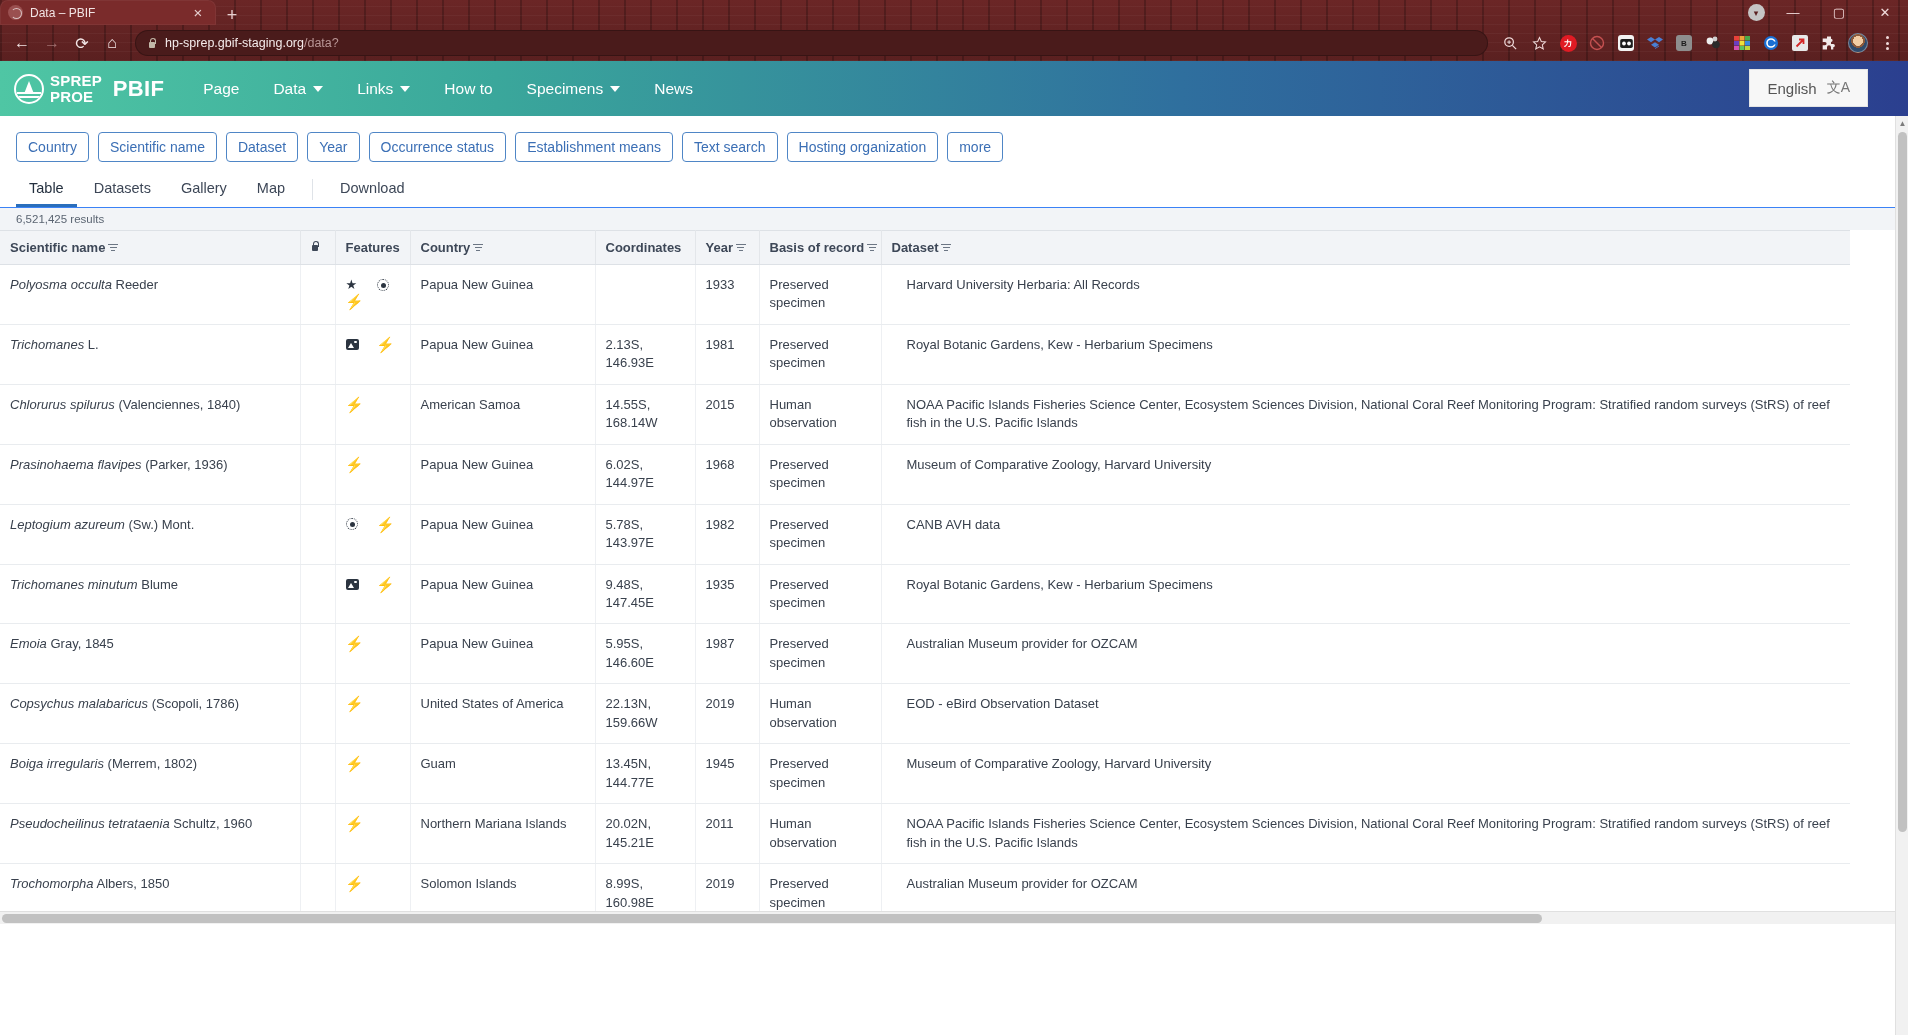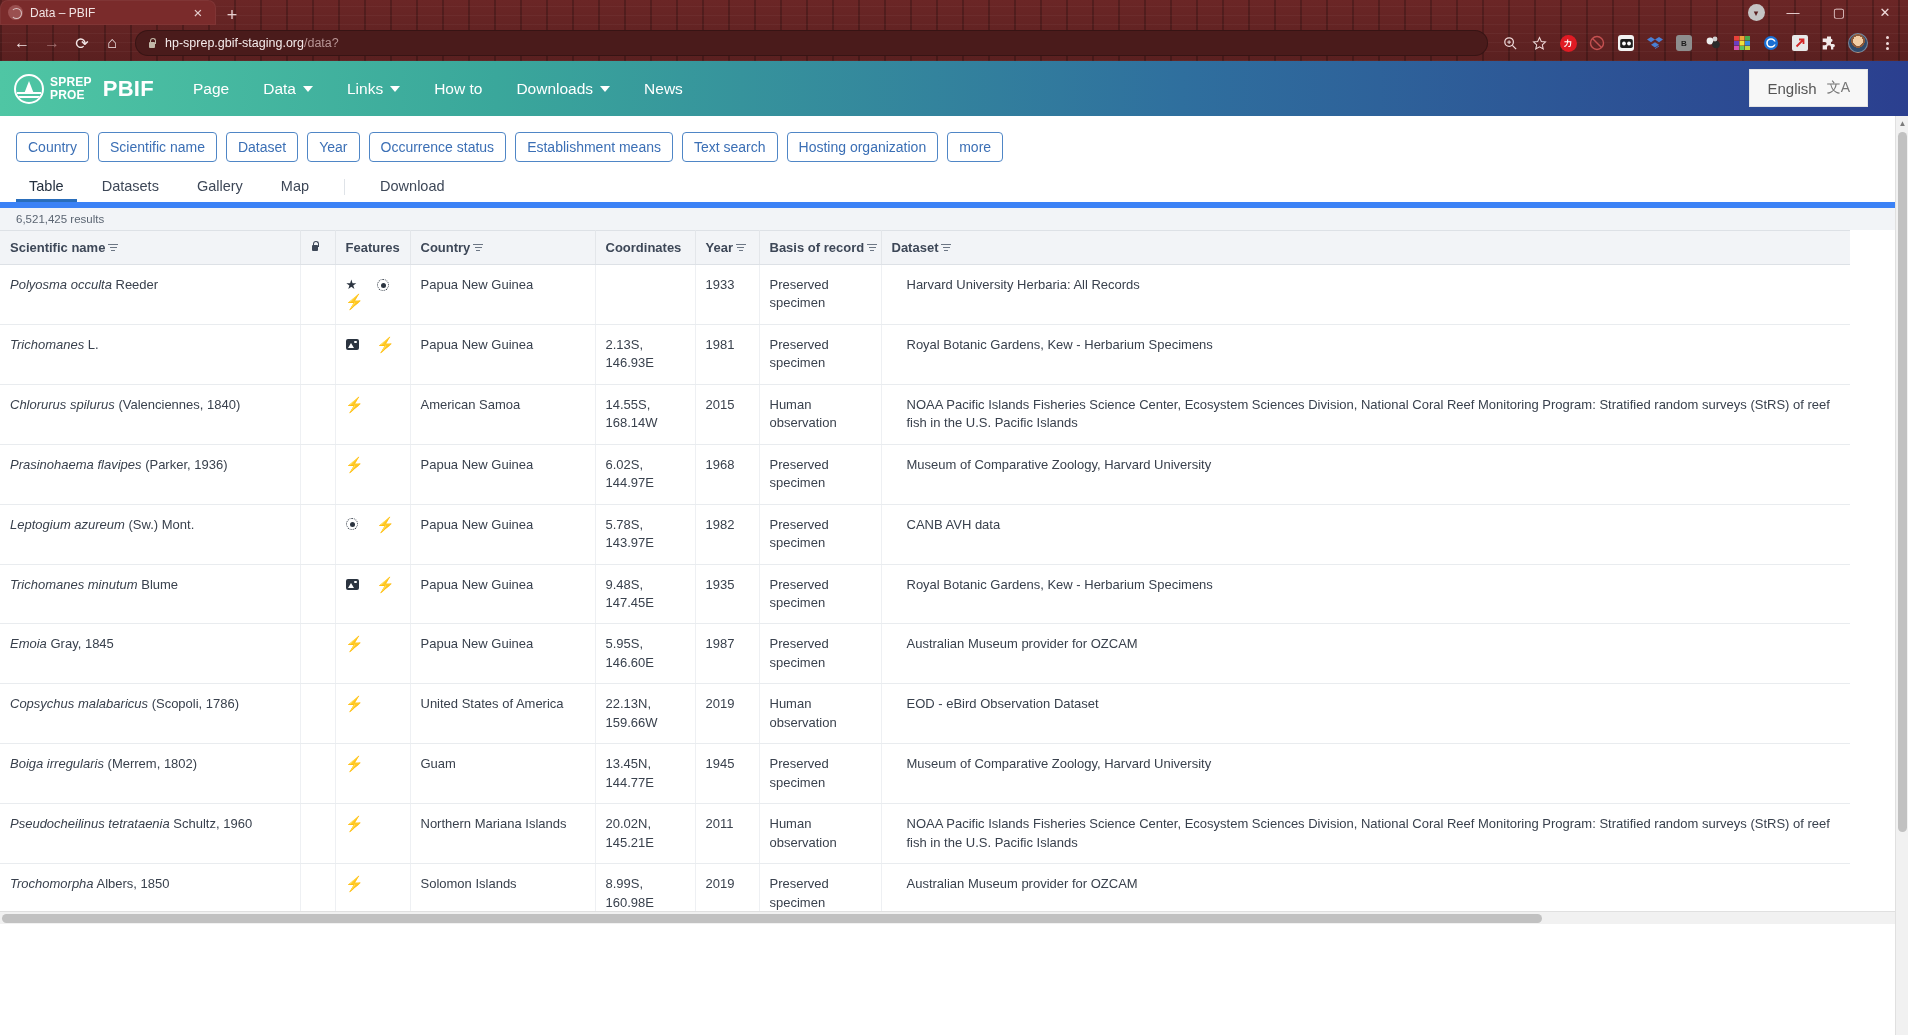--- a/index.html
+++ b/index.html
@@ -94,21 +94,21 @@
   }
   .logo-mark .isle {
     position: absolute; left: 50%; top: 5px; transform: translateX(-50%);
     width: 0; height: 0; border-left: 5px solid transparent; border-right: 5px solid transparent;
     border-bottom: 13px solid #fff;
   }
   .logo-mark .water {
     position: absolute; bottom: 2px; left: 1px; right: 1px; height: 8px;
     background: repeating-linear-gradient(180deg,#fff 0 2px, transparent 2px 4px);
   }
-  .logo-sprep { font-size: 12px; font-weight: bold; color: #fff; line-height: 1.05; letter-spacing: .2px; }
+  .logo-sprep { font-size: 15px; font-weight: bold; color: #fff; line-height: 1.05; letter-spacing: .2px; }
   .logo-pbif { font-size: 22px; font-weight: bold; color: #fff; letter-spacing: .3px; margin-left: 5px; }
   .nav { display: flex; align-items: center; gap: 0; }
   .nav-item {
     color: #fff; font-size: 15.5px; padding: 0 17px; height: 55px;
     display: flex; align-items: center; gap: 7px; white-space: nowrap;
   }
   .chev { width: 0; height: 0; border-left: 5px solid transparent; border-right: 5px solid transparent;
     border-top: 6px solid #fff; display: inline-block; }
   .lang-btn {
     position: absolute; right: 40px; top: 8px; height: 38px; background: #f7f7f7;
@@ -120,22 +120,22 @@
   
   .page { background: #fff; position: relative; height: 945px; }
   .filters { padding: 16px 16px 10px 16px; display: flex; gap: 9px; flex-wrap: wrap; }
   .filter-btn {
     border: 1px solid #4f86c6; color: #3b6fb5; background: #fff;
     border-radius: 4px; height: 30px; padding: 0 11px; font-size: 14px;
     display: flex; align-items: center; white-space: nowrap;
   }
 
   .tabs-row {
-    display: flex; align-items: stretch; padding: 0 16px; gap: 12px;
-    border-bottom: 6px solid #3b82f6; height: 36px;
+    display: flex; align-items: stretch; padding: 0 16px; gap: 4px;
+    border-bottom: 1px solid #3b82f6; height: 36px;
   }
   .vtab {
     font-size: 14.5px; color: #3d4757; padding: 0 13px; display: flex; align-items: center;
     border-bottom: 3px solid transparent; white-space: nowrap;
   }
   .vtab.active { color: #24303f; border-bottom-color: #2a6ebb; }
   .tabs-sep { width: 1px; background: #dfe3e8; margin: 7px 10px; }
 
   .results-bar {
     background: #f2f4f7; height: 22px; display: flex; align-items: center;
@@ -369,21 +369,21 @@
         <span class="chev"></span>
       </div>
     <div class="nav-item">
         <span>Links</span>
         <span class="chev"></span>
       </div>
     <div class="nav-item">
         <span>How to</span>
       </div>
     <div class="nav-item">
-        <span>Downloads</span>
+        <span>Specimens</span>
         <span class="chev"></span>
       </div>
     <div class="nav-item">
         <span>News</span>
       </div>
   </div>
 
   <div class="lang-btn">
     <span>English</span>
     <span class="lang-glyph">文A</span>

